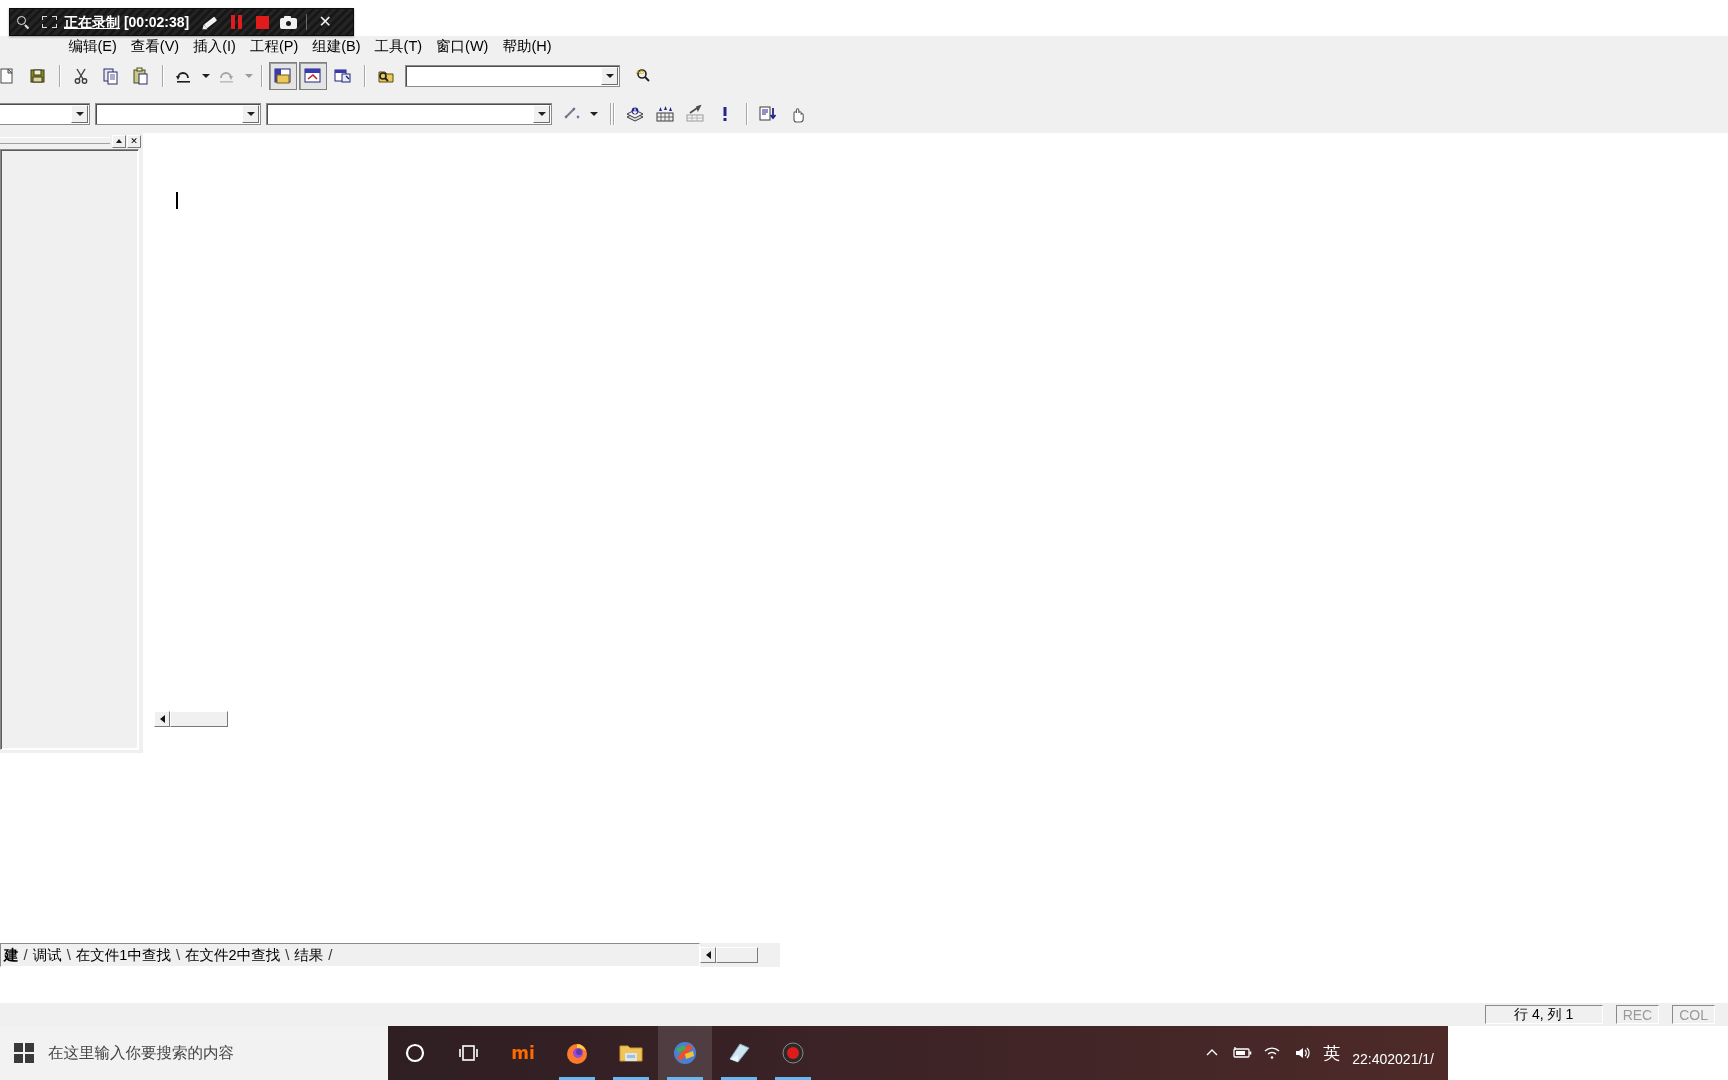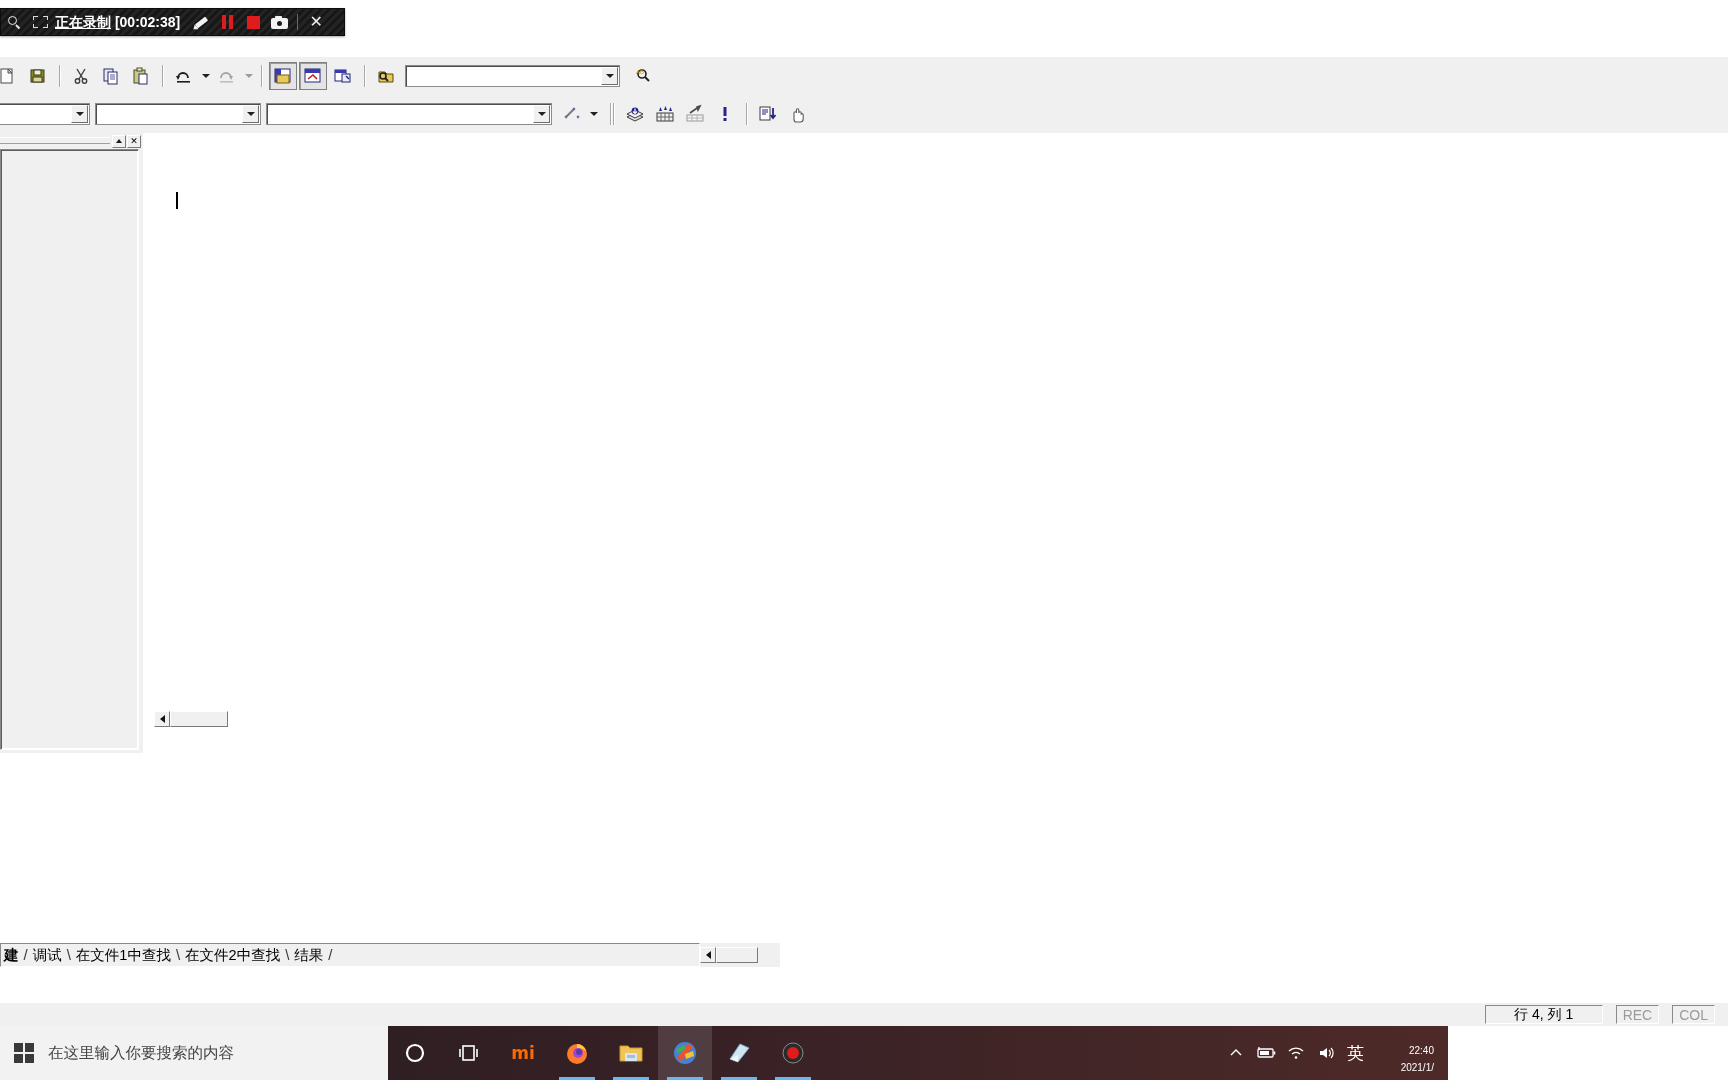--- a/index.html
+++ b/index.html
@@ -36,21 +36,21 @@
   }
   .wc-btn {
     width:48px; height:22px; display:flex; align-items:center; justify-content:center;
     color:#5a5a5a; font-size:12px; background:transparent;
   }
   .wc-min-glyph { display:block; width:11px; height:1px; background:#6f6f6f; margin-top:6px; }
   .wc-max-glyph { display:block; width:10px; height:10px; border:1px solid #6f6f6f; margin-top:2px; }
 
   
   #recorder-bar {
-    position:absolute; left:0; top:8px; width:345px; height:28px;
+    position:absolute; left:9px; top:8px; width:345px; height:28px;
     background:
       repeating-linear-gradient(135deg,
         #242424 0px, #242424 3px,
         #171717 3px, #171717 6px);
     border:1px solid #0c0c0c;
     display:flex; align-items:center; gap:0px;
     box-shadow:0 1px 2px rgba(0,0,0,.35);
     z-index:40;
   }
   .rec-btn {
@@ -298,22 +298,22 @@
   .tb-icon.active { background:rgba(255,255,255,.13); }
   .tb-icon .underline {
     position:absolute; bottom:0; left:9px; width:36px; height:3px; background:#6ab6f0;
   }
   #tray {
     margin-left:auto; display:flex; align-items:center; height:54px;
     padding-right:6px; color:#ffffff;
   }
   .tray-ic { width:30px; height:54px; display:flex; align-items:center; justify-content:center; }
   #tray-clock {
-    display:flex; flex-direction:column; align-items:flex-end; justify-content:center;
-    font-size:10px; line-height:17px; color:#fff; padding:0 8px 0 6px; min-width:72px;margin-top:12px;
+    display:flex; flex-direction:row; align-items:flex-end; justify-content:center;
+    font-size:14px; line-height:17px; color:#fff; padding:0 8px 0 6px; min-width:72px;margin-top:12px;
   }
   #tray-ime { font-size:17px; color:#fff; padding:0 6px; }
 
   
   .gi { display:block; }
 </style>
 </head>
 <body>
 
 <div id="desktop">
@@ -361,20 +361,31 @@
             <span class="hump"></span>
             <span class="lens"></span>
           </span>
       </div>
       <span class="rec-sep"></span>
       <div class="rec-btn">
         <span class="ic-close-x">✕</span>
       </div>
     </div>
 
+    <div id="menu-bar">
+      <div class="menu-item" style="visibility:hidden;">文件(F)</div>
+      <div class="menu-item">编辑(E)</div>
+      <div class="menu-item">查看(V)</div>
+      <div class="menu-item">插入(I)</div>
+      <div class="menu-item">工程(P)</div>
+      <div class="menu-item">组建(B)</div>
+      <div class="menu-item">工具(T)</div>
+      <div class="menu-item">窗口(W)</div>
+      <div class="menu-item">帮助(H)</div>
+    </div>
 
     <div class="toolbar-row" id="toolbar-std">
       <div class="tb-btn" style="margin-left:-6px;">
         <svg width="20" height="20" viewBox="0 0 20 20" class="gi">
           <rect x="3" y="3" width="11" height="14" fill="#fdfdfd" stroke="#4a4a4a"></rect>
           <path d="M10 3 L14 7 L10 7 Z" fill="#d8d8d8" stroke="#4a4a4a"></path>
         </svg>
       </div>
       <div class="tb-btn">
         <svg width="20" height="20" viewBox="0 0 20 20" class="gi">

